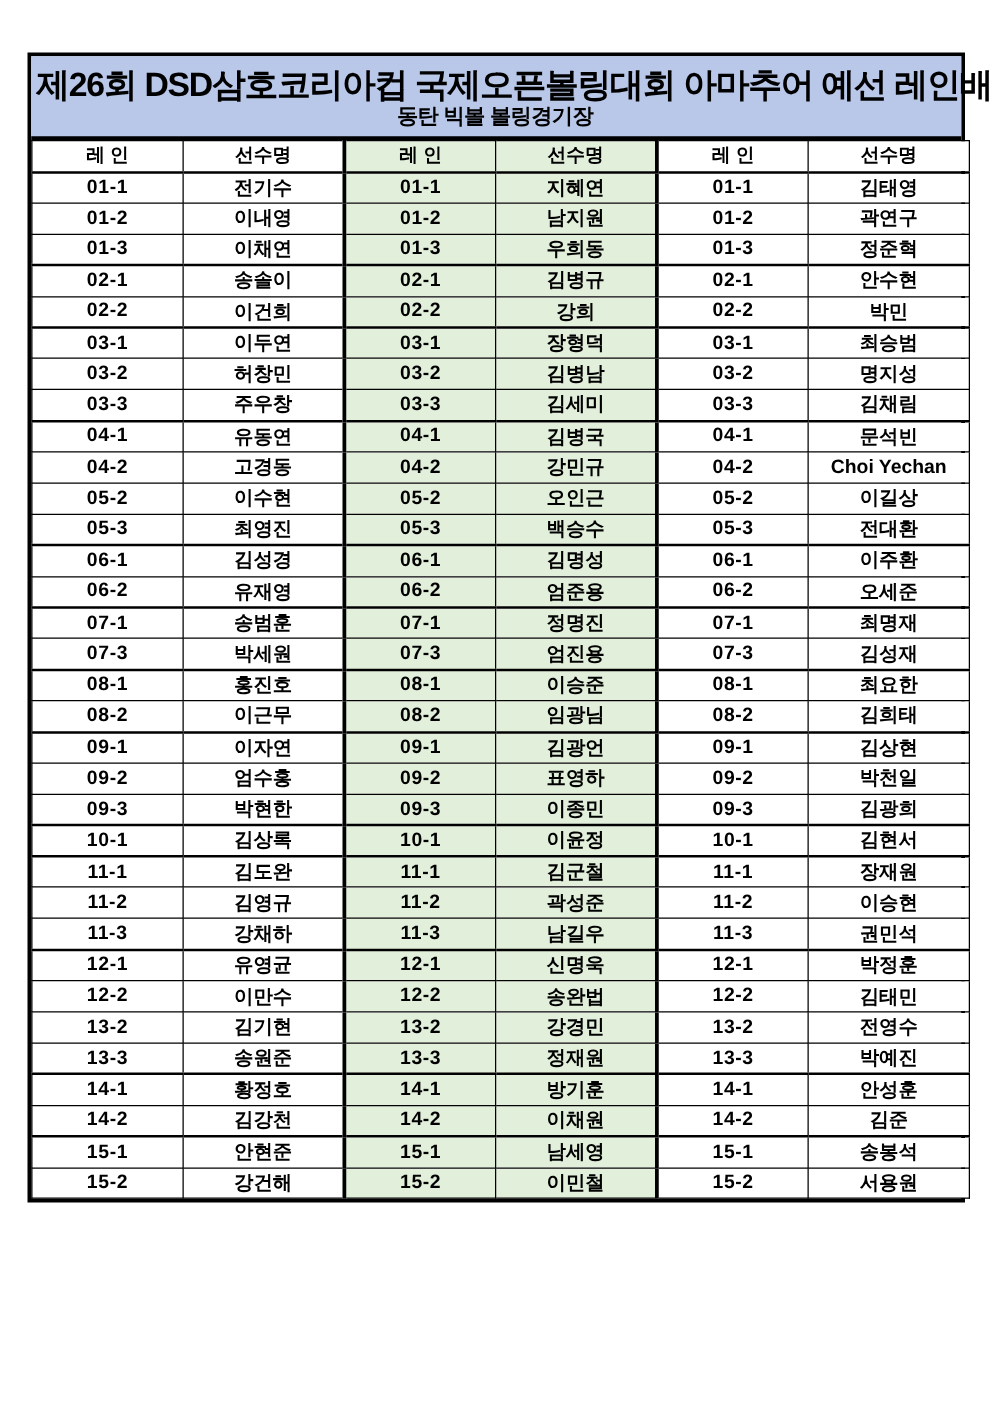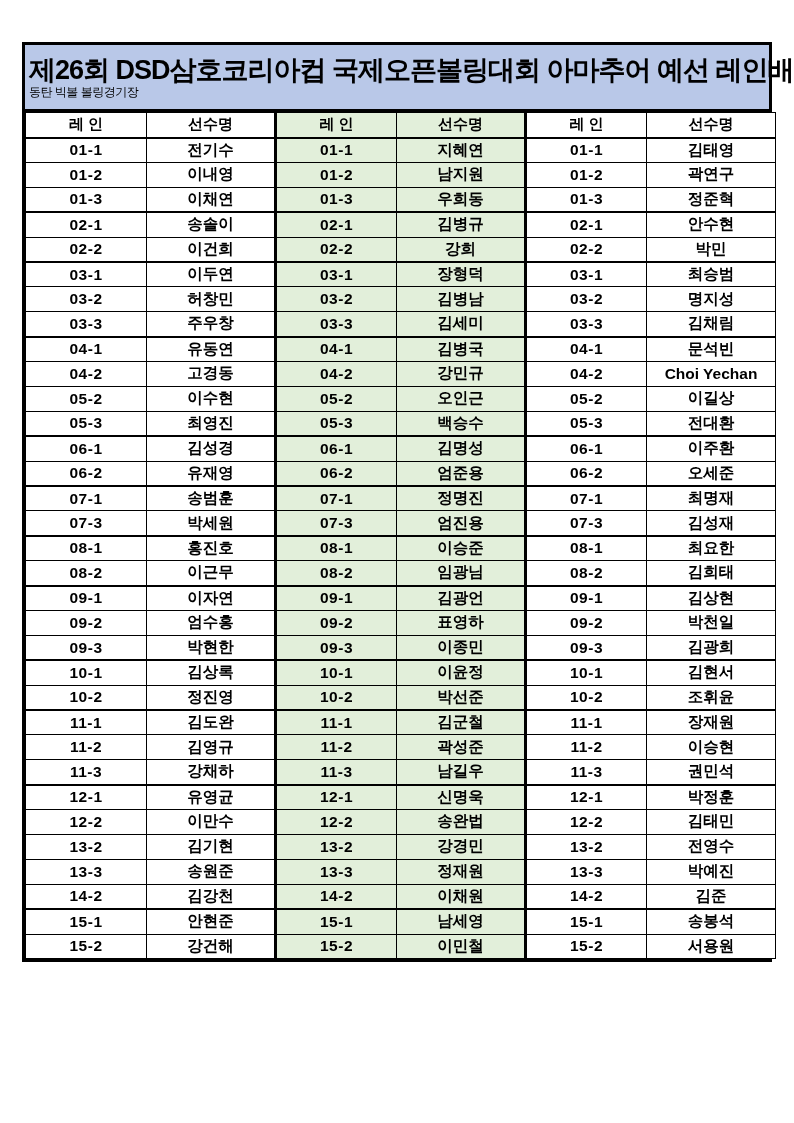--- a/index.html
+++ b/index.html
@@ -20,21 +20,21 @@
     border-bottom: 3px solid var(--border-color, #000);
     height: 67px;
     display: flex; flex-direction: column; justify-content: center;
     padding: 2px 4px 1px 4px;
   }
   .title {
     font-size: 27px; font-weight: 700; text-align: center;
     letter-spacing: -1px; white-space: nowrap; line-height: 1.15;
   }
   .subtitle {
-    font-size: 12px; font-weight: 400; text-align: left;
+    font-size: 17px; font-weight: 700; text-align: center;
     letter-spacing: -0.5px; padding-right: 2px; line-height: 1.1;
   }
   table.roster {
     width: 100%; border-collapse: collapse; table-layout: fixed;
   }
   table.roster th, table.roster td {
     border: 1px solid var(--border-color, #000);
     text-align: center; vertical-align: middle;
     font-weight: 700; white-space: nowrap; overflow: hidden;
     background: #fff;
@@ -245,28 +245,20 @@
             <td class="player-cell">김광희</td>
           </tr>
           <tr class="lane-top">
             <td class="lane-cell">10-1</td>
             <td class="player-cell">김상록</td>
             <td class="lane-cell grp-left group-b">10-1</td>
             <td class="player-cell group-b">이윤정</td>
             <td class="lane-cell grp-left">10-1</td>
             <td class="player-cell">김현서</td>
           </tr>
-          <tr>
-            <td class="lane-cell">10-2</td>
-            <td class="player-cell">정진영</td>
-            <td class="lane-cell grp-left group-b">10-2</td>
-            <td class="player-cell group-b">박선준</td>
-            <td class="lane-cell grp-left">10-2</td>
-            <td class="player-cell">조휘윤</td>
-          </tr>
           <tr class="lane-top">
             <td class="lane-cell">11-1</td>
             <td class="player-cell">김도완</td>
             <td class="lane-cell grp-left group-b">11-1</td>
             <td class="player-cell group-b">김군철</td>
             <td class="lane-cell grp-left">11-1</td>
             <td class="player-cell">장재원</td>
           </tr>
           <tr>
             <td class="lane-cell">11-2</td>
@@ -309,20 +301,28 @@
             <td class="player-cell">전영수</td>
           </tr>
           <tr>
             <td class="lane-cell">13-3</td>
             <td class="player-cell">송원준</td>
             <td class="lane-cell grp-left group-b">13-3</td>
             <td class="player-cell group-b">정재원</td>
             <td class="lane-cell grp-left">13-3</td>
             <td class="player-cell">박예진</td>
           </tr>
+          <tr class="lane-top">
+            <td class="lane-cell">14-1</td>
+            <td class="player-cell">황정호</td>
+            <td class="lane-cell grp-left group-b">14-1</td>
+            <td class="player-cell group-b">방기훈</td>
+            <td class="lane-cell grp-left">14-1</td>
+            <td class="player-cell">안성훈</td>
+          </tr>
           <tr>
             <td class="lane-cell">14-2</td>
             <td class="player-cell">김강천</td>
             <td class="lane-cell grp-left group-b">14-2</td>
             <td class="player-cell group-b">이채원</td>
             <td class="lane-cell grp-left">14-2</td>
             <td class="player-cell">김준</td>
           </tr>
           <tr class="lane-top">
             <td class="lane-cell">15-1</td>

